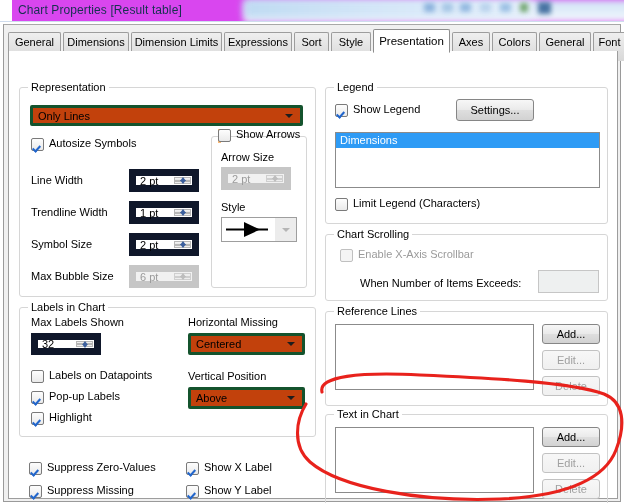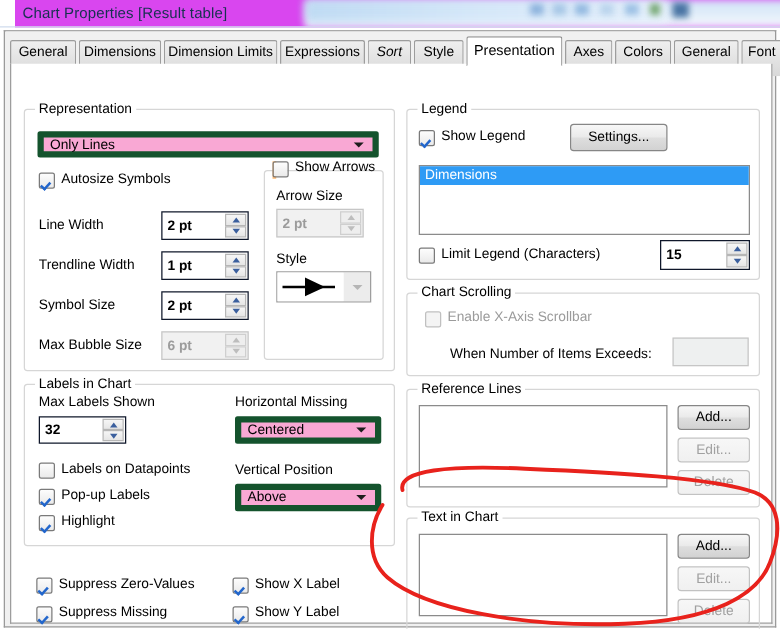--- a/index.html
+++ b/index.html
@@ -62,30 +62,30 @@
     border:1px solid #7a7a7a;border-radius:2px;
     background:linear-gradient(180deg,#fdfdfd 0%,#eaeaea 100%);}
   .cb.on:after{content:"";position:absolute;left:2px;top:5px;width:3px;height:6px;
     border:solid #2266cc;border-width:0 2px 2px 0;transform:rotate(42deg);}
   .cb.dis{border-color:#c0c0c0;background:#f4f4f4;}
   .cbrow{position:absolute;height:14px;}
   .cbrow .t{position:absolute;left:18px;top:-1px;font-size:11px;white-space:nowrap;}
   .cbrow.dis .t{color:#9b9b9b;}
 
   
-  .combo{position:absolute;box-sizing:border-box;border:5px solid #14532d;
-    background:#f9a8d4;border-radius:2px;}
+  .combo{position:absolute;box-sizing:border-box;border:3px solid #14532d;
+    background:#c2410c;border-radius:2px;}
   .combo .txt{position:absolute;left:5px;top:50%;transform:translateY(-50%);
     font-size:11px;white-space:nowrap;}
   .combo .arw{position:absolute;right:7px;top:50%;margin-top:-2px;
     width:0;height:0;border-left:4px solid transparent;border-right:4px solid transparent;
     border-top:4px solid #1d1d1d;}
 
   
-  .spin{position:absolute;box-sizing:border-box;border:1px solid #0f172a;background:#fff;font-weight:bold;}
+  .spin{position:absolute;box-sizing:border-box;border:7px solid #0f172a;background:#fff;}
   .spin .txt{position:absolute;left:4px;top:50%;transform:translateY(-50%);font-size:11px;}
   .spin.dis{background:#f1f1f1;border-color:#c6c6c6;}
   .spin.dis .txt{color:#9b9b9b;}
   .spinbtns{position:absolute;right:1px;top:1px;bottom:1px;width:17px;}
   .sb{position:absolute;left:0;right:0;height:50%;box-sizing:border-box;
     border:1px solid #b6b6b6;
     background:linear-gradient(180deg,#f6f6f6 0%,#e6e6e6 100%);}
   .sb.up{top:0;}
   .sb.dn{bottom:0;}
   .sb i{position:absolute;left:50%;top:50%;width:0;height:0;
@@ -143,21 +143,21 @@
   </div>
   <div class="titleshadow"></div>
 
   <div class="dialog">
 
     <div class="tabstrip">
       <div class="tab" style="left:0px;width:53px;">General</div>
       <div class="tab" style="left:55px;width:66px;">Dimensions</div>
       <div class="tab" style="left:123px;width:91px;">Dimension Limits</div>
       <div class="tab" style="left:216px;width:68px;">Expressions</div>
-      <div class="tab" style="left:286px;width:35px;font-style:italic;">Sort</div>
+      <div class="tab" style="left:286px;width:35px;">Sort</div>
       <div class="tab" style="left:323px;width:40px;">Style</div>
       <div class="tab active" style="left:365px;width:77px;">Presentation</div>
       <div class="tab" style="left:444px;width:38px;">Axes</div>
       <div class="tab" style="left:484px;width:45px;">Colors</div>
       <div class="tab" style="left:531px;width:52px;">General</div>
       <div class="tab" style="left:585px;width:33px;">Font</div>
     </div>
 
     <div class="page">
 
@@ -333,31 +333,20 @@
         <div class="list" style="left:9px;top:44px;width:265px;height:56px;">
           <div class="sel">
             <span>Dimensions</span>
           </div>
         </div>
 
         <div class="cbrow" style="left:9px;top:110px;">
           <div class="cb"></div>
           <div class="t">Limit Legend (Characters)</div>
         </div>
-        <div class="spin" style="left:202px;top:104px;width:72px;height:24px;">
-          <div class="txt">15</div>
-          <div class="spinbtns">
-            <div class="sb up">
-                <i></i>
-              </div>
-            <div class="sb dn">
-                <i></i>
-              </div>
-          </div>
-        </div>
       </div>
 
       <div class="gb" style="left:316px;top:183px;width:283px;height:67px;">
         <div class="cap">Chart Scrolling</div>
 
         <div class="cbrow dis" style="left:14px;top:14px;">
           <div class="cb dis"></div>
           <div class="t">Enable X-Axis Scrollbar</div>
         </div>
 

